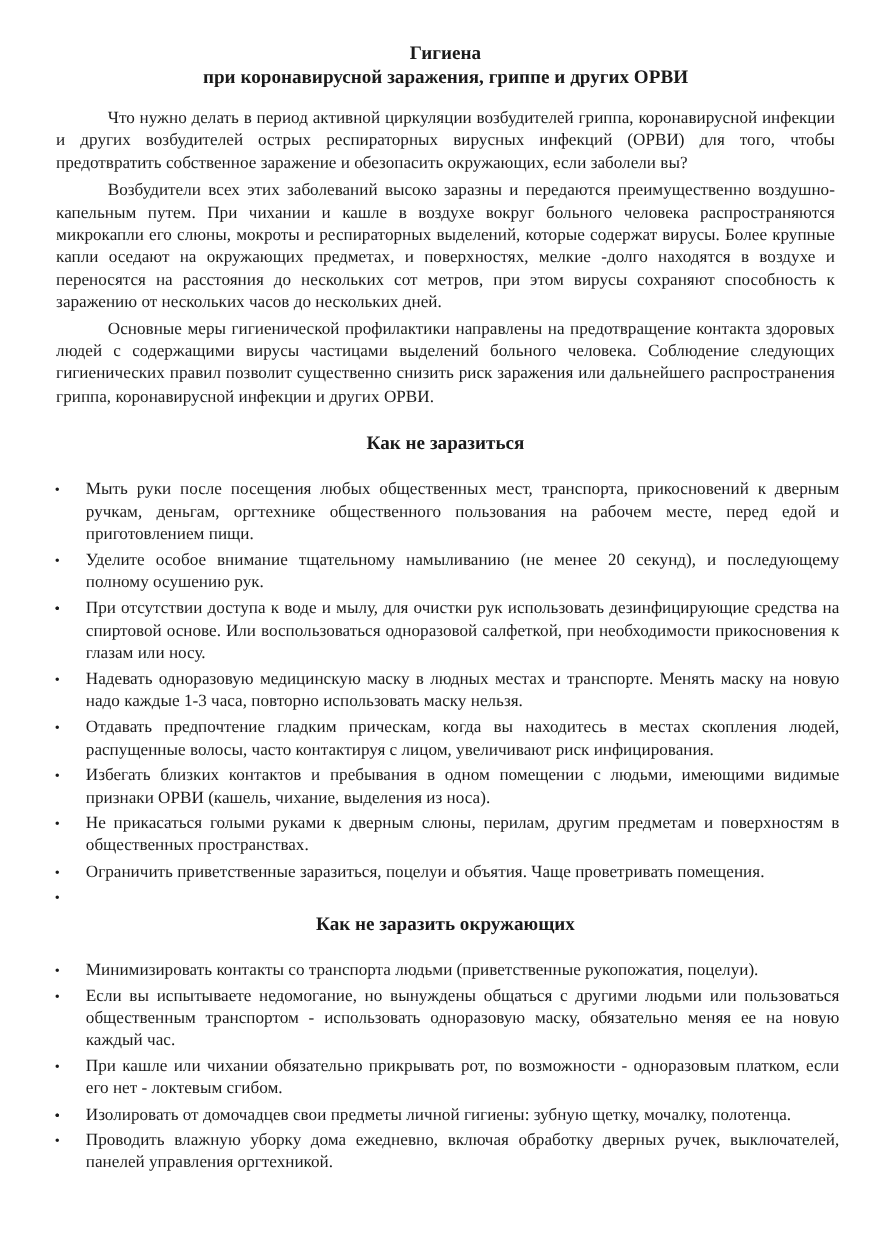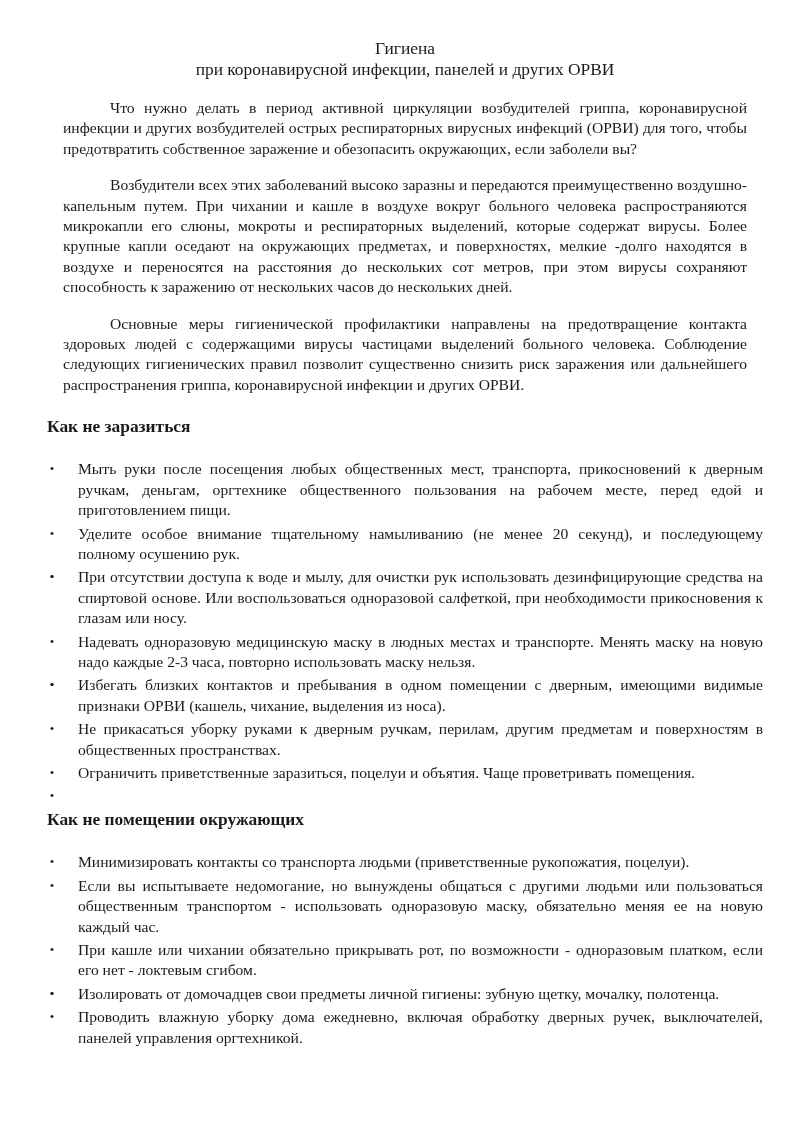--- a/index.html
+++ b/index.html
@@ -3,70 +3,70 @@
   <meta charset="utf-8">
   <style>
     html, body { margin: 0; padding: 0; background: #ffffff; }
     body { width: 800px; height: 1131px; overflow: hidden; position: relative; }
     .page {
       position: absolute; left: 47px; top: 38px; width: 716px;
       font-family: "Liberation Serif", serif; color: #1a1a1a;
       font-size: 15.6px; line-height: 20.4px;
     }
     .title {
-      text-align: center; font-weight: normal; font-size: 17.4px; line-height: 21px;
+      text-align: center; font-weight: bold; font-size: 17.4px; line-height: 21px;
       margin: 0;
     }
     .para {
-      text-align: justify; text-indent: 47px; margin: 16px;
+      text-align: justify; text-indent: 47px; margin: 4px;
     }
     .para.first { margin-top: 18px; }
     .section-heading {
-      font-weight: bold; font-size: 17.4px; line-height: 21px;
+      text-align: center; font-weight: bold; font-size: 17.4px; line-height: 21px;
       margin: 21px 0 22px 0;
     }
     ul.bullets { list-style: none; margin: 0; padding: 0; }
     ul.bullets li {
       position: relative; padding-left: 31px; text-align: justify;
       margin-bottom: 3px;
     }
     ul.bullets li .bullet {
       position: absolute; left: 0; top: 0; width: 10px; text-align: center;
       font-size: 13px;
     }
     .sec2 { margin-top: 26px; }
   </style>
 </head>
 <body>
 
 <div class="page">
   <h1 class="title">
     <span>Гигиена</span><br>
-    <span>при коронавирусной инфекции, панелей и других ОРВИ</span>
+    <span>при коронавирусной заражения, гриппе и других ОРВИ</span>
   </h1>
 
   <p class="para first">Что нужно делать в период активной циркуляции возбудителей гриппа, коронавирусной инфекции и других возбудителей острых респираторных вирусных инфекций (ОРВИ) для того, чтобы предотвратить собственное заражение и обезопасить окружающих, если заболели вы?</p>
   <p class="para">Возбудители всех этих заболеваний высоко заразны и передаются преимущественно воздушно-капельным путем. При чихании и кашле в воздухе вокруг больного человека распространяются микрокапли его слюны, мокроты и респираторных выделений, которые содержат вирусы. Более крупные капли оседают на окружающих предметах, и поверхностях, мелкие -долго находятся в воздухе и переносятся на расстояния до нескольких сот метров, при этом вирусы сохраняют способность к заражению от нескольких часов до нескольких дней.</p>
   <p class="para">Основные меры гигиенической профилактики направлены на предотвращение контакта здоровых людей с содержащими вирусы частицами выделений больного человека. Соблюдение следующих гигиенических правил позволит существенно снизить риск заражения или дальнейшего распространения гриппа, коронавирусной инфекции и других ОРВИ.</p>
 
   <h2 class="section-heading">Как не заразиться</h2>
   <ul class="bullets">
     <li><span class="bullet">•</span><span>Мыть руки после посещения любых общественных мест, транспорта, прикосновений к дверным ручкам, деньгам, оргтехнике общественного пользования на рабочем месте, перед едой и приготовлением пищи.</span></li>
     <li><span class="bullet">•</span><span>Уделите особое внимание тщательному намыливанию (не менее 20 секунд), и последующему полному осушению рук.</span></li>
     <li><span class="bullet">•</span></li>
     <li><span class="bullet">•</span><span>При отсутствии доступа к воде и мылу, для очистки рук использовать дезинфицирующие средства на спиртовой основе. Или воспользоваться одноразовой салфеткой, при необходимости прикосновения к глазам или носу.</span></li>
-    <li><span class="bullet">•</span><span>Надевать одноразовую медицинскую маску в людных местах и транспорте. Менять маску на новую надо каждые 2-3 часа, повторно использовать маску нельзя.</span></li>
-    <li><span class="bullet">•</span></li>
-    <li><span class="bullet">•</span><span>Избегать близких контактов и пребывания в одном помещении с дверным, имеющими видимые признаки ОРВИ (кашель, чихание, выделения из носа).</span></li>
-    <li><span class="bullet">•</span><span>Не прикасаться уборку руками к дверным ручкам, перилам, другим предметам и поверхностям в общественных пространствах.</span></li>
+    <li><span class="bullet">•</span><span>Надевать одноразовую медицинскую маску в людных местах и транспорте. Менять маску на новую надо каждые 1-3 часа, повторно использовать маску нельзя.</span></li>
+    <li><span class="bullet">•</span><span>Отдавать предпочтение гладким прическам, когда вы находитесь в местах скопления людей, распущенные волосы, часто контактируя с лицом, увеличивают риск инфицирования.</span></li>
+    <li><span class="bullet">•</span><span>Избегать близких контактов и пребывания в одном помещении с людьми, имеющими видимые признаки ОРВИ (кашель, чихание, выделения из носа).</span></li>
+    <li><span class="bullet">•</span><span>Не прикасаться голыми руками к дверным слюны, перилам, другим предметам и поверхностям в общественных пространствах.</span></li>
     <li><span class="bullet">•</span><span>Ограничить приветственные заразиться, поцелуи и объятия. Чаще проветривать помещения.</span></li>
     <li><span class="bullet">•</span></li>
   </ul>
 
-  <h2 class="section-heading sec2">Как не помещении окружающих</h2>
+  <h2 class="section-heading sec2">Как не заразить окружающих</h2>
   <ul class="bullets">
     <li><span class="bullet">•</span><span>Минимизировать контакты со транспорта людьми (приветственные рукопожатия, поцелуи).</span></li>
     <li><span class="bullet">•</span><span>Если вы испытываете недомогание, но вынуждены общаться с другими людьми или пользоваться общественным транспортом - использовать одноразовую маску, обязательно меняя ее на новую каждый час.</span></li>
     <li><span class="bullet">•</span><span>При кашле или чихании обязательно прикрывать рот, по возможности - одноразовым платком, если его нет - локтевым сгибом.</span></li>
     <li><span class="bullet">•</span></li>
     <li><span class="bullet">•</span><span>Изолировать от домочадцев свои предметы личной гигиены: зубную щетку, мочалку, полотенца.</span></li>
     <li><span class="bullet">•</span><span>Проводить влажную уборку дома ежедневно, включая обработку дверных ручек, выключателей, панелей управления оргтехникой.</span></li>
   </ul>
 </div>
 

